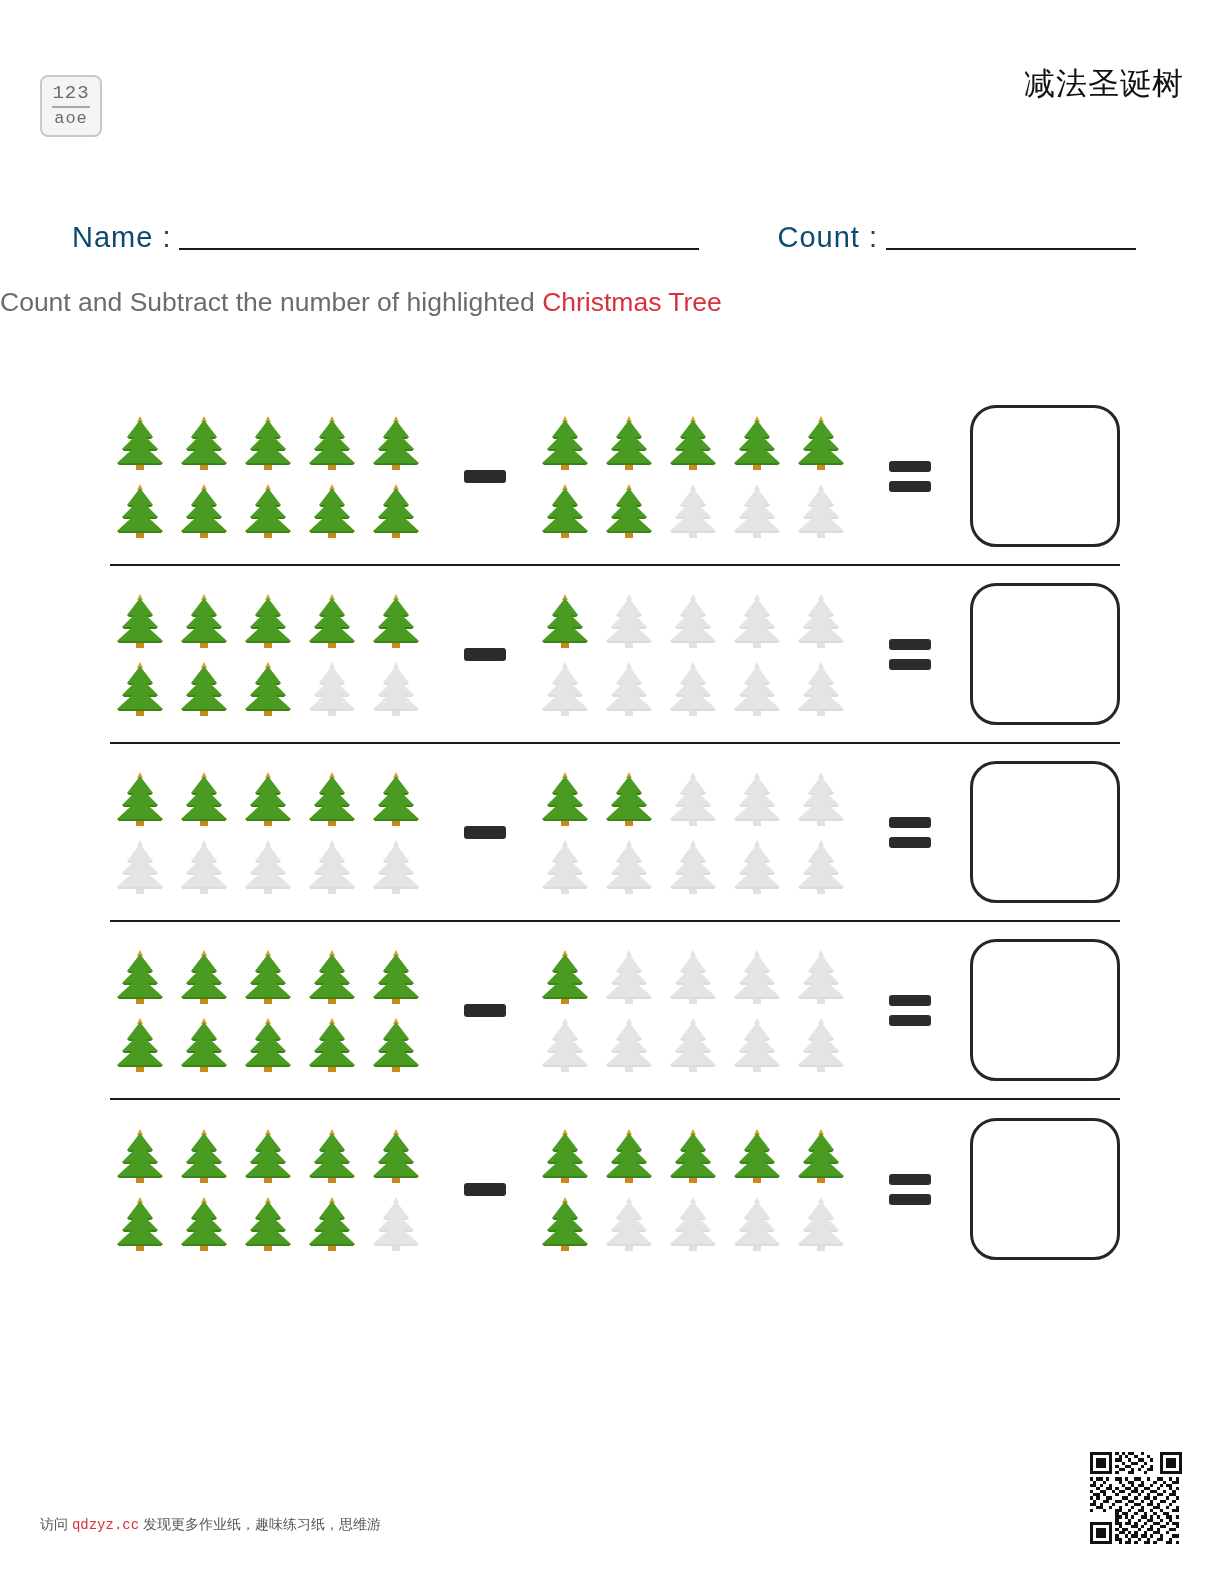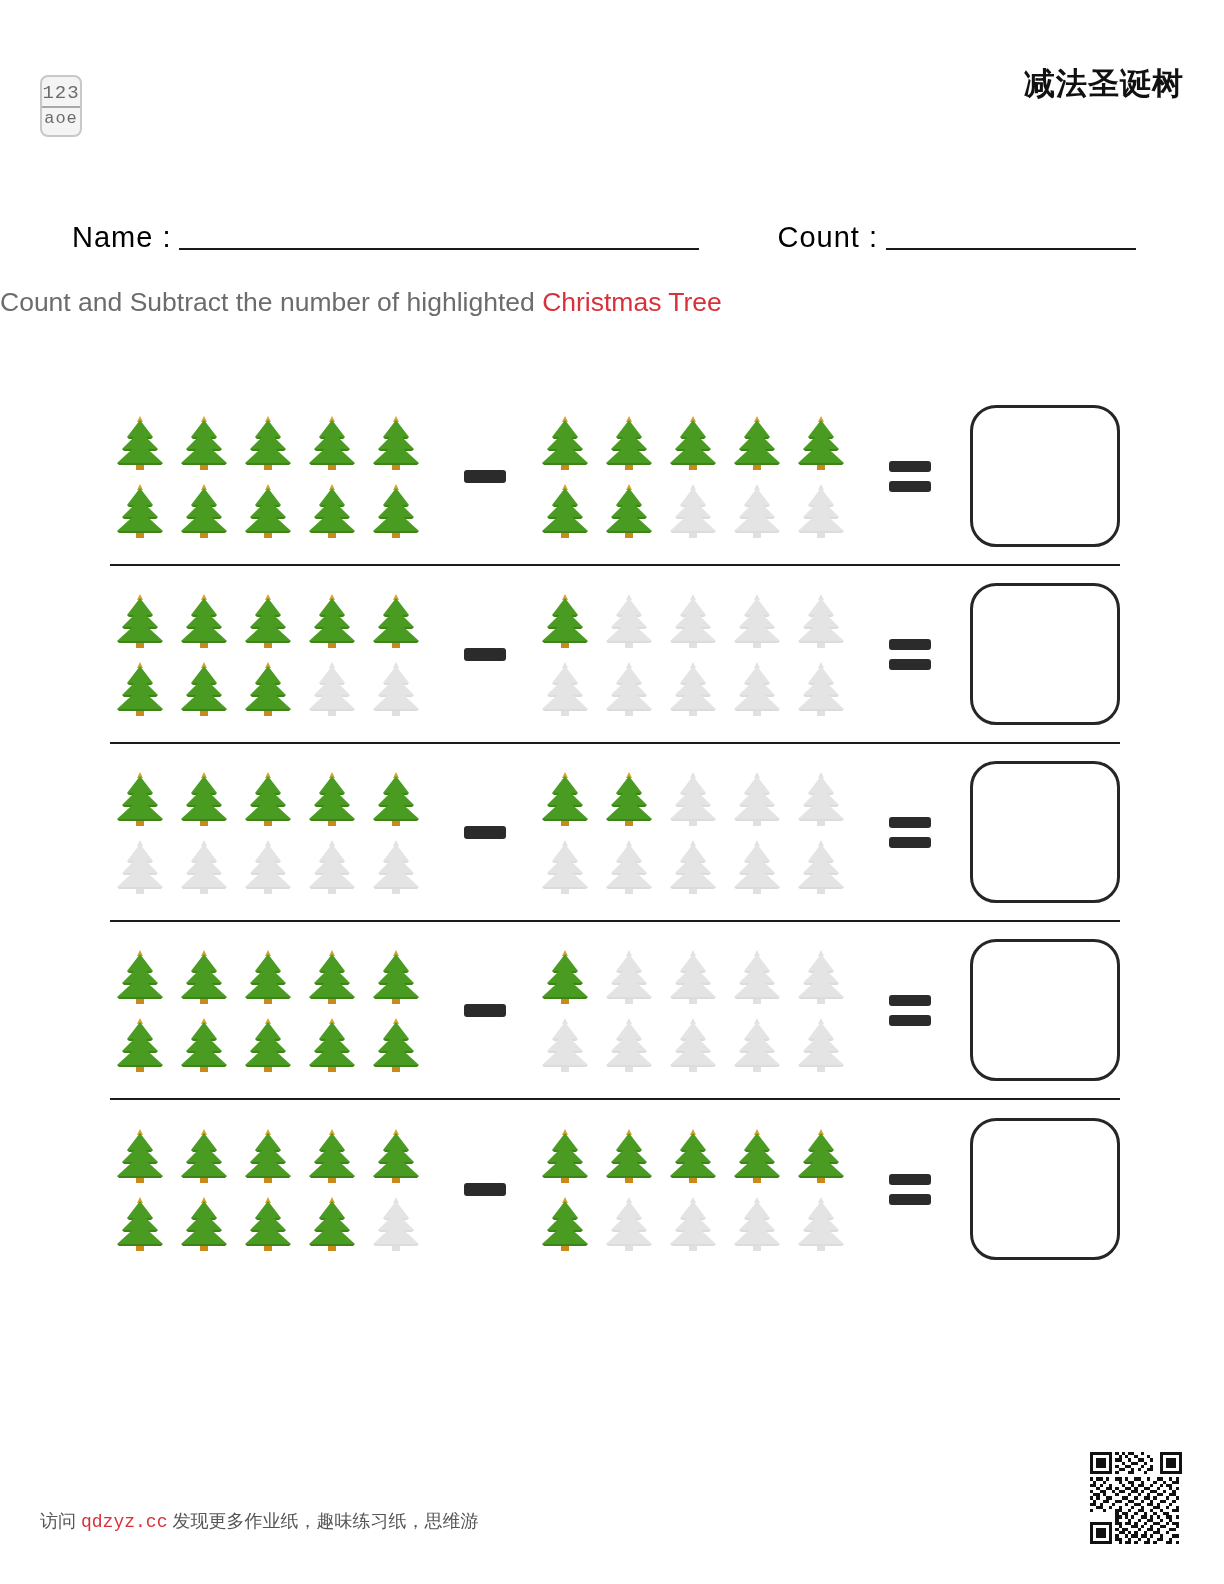--- a/index.html
+++ b/index.html
@@ -18,21 +18,21 @@
   .header {
     position: absolute;
     top: 48px;
     left: 40px;
     right: 40px;
     height: 72px;
     display: flex;
     align-items: center;
   }
   .logo-badge {
-    width: 42px;
+    width: 62px;
     height: 62px;
     border: 2px solid #c8c8c8;
     border-radius: 8px;
     background: #f4f4f4;
     display: flex;
     flex-direction: column;
     align-items: center;
     justify-content: center;
     font-family: "Liberation Mono", monospace;
     color: #6b6b6b;
@@ -46,38 +46,38 @@
   .brand {
     margin-left: 20px;
     font-size: 38px;
     font-weight: bold;
     letter-spacing: 6px;
     color: #1b1b1b;
   }
   .sheet-title {
     margin-left: auto;
     font-size: 31px;
-    font-weight: bold;
+    font-weight: normal;
     color: #111111;
     letter-spacing: 1px;
   }
 
   
   .namedate {
     position: absolute;
     top: 212px;
     left: 72px;
     right: 58px;
     height: 44px;
     display: flex;
     align-items: flex-end;
   }
   .nd-label {
     font-size: 29px;
-    color: #000000;
+    color: #0c4a6e;
     font-family: "Liberation Sans", sans-serif;
     letter-spacing: 1px;
     padding-bottom: 2px;
   }
   .rule {
     border-bottom: 2px solid #1a1a1a;
     height: 0;
     margin: 0 0 6px 8px;
   }
   .rule.name { width: 520px; }
@@ -157,21 +157,21 @@
     border-radius: 26px;
     background: #fff;
     margin-left: 10px;
   }
 
   
   .footer {
     position: absolute;
     left: 40px;
     bottom: 46px;
-    font-size: 18px;
+    font-size: 14px;
     color: #555;
     line-height: 1.8;
     max-width: 640px;
   }
   .footer .site { color: #d8313a; font-family: "Liberation Mono", monospace; }
 
   .qr {
     position: absolute;
     right: 42px;
     bottom: 40px;

